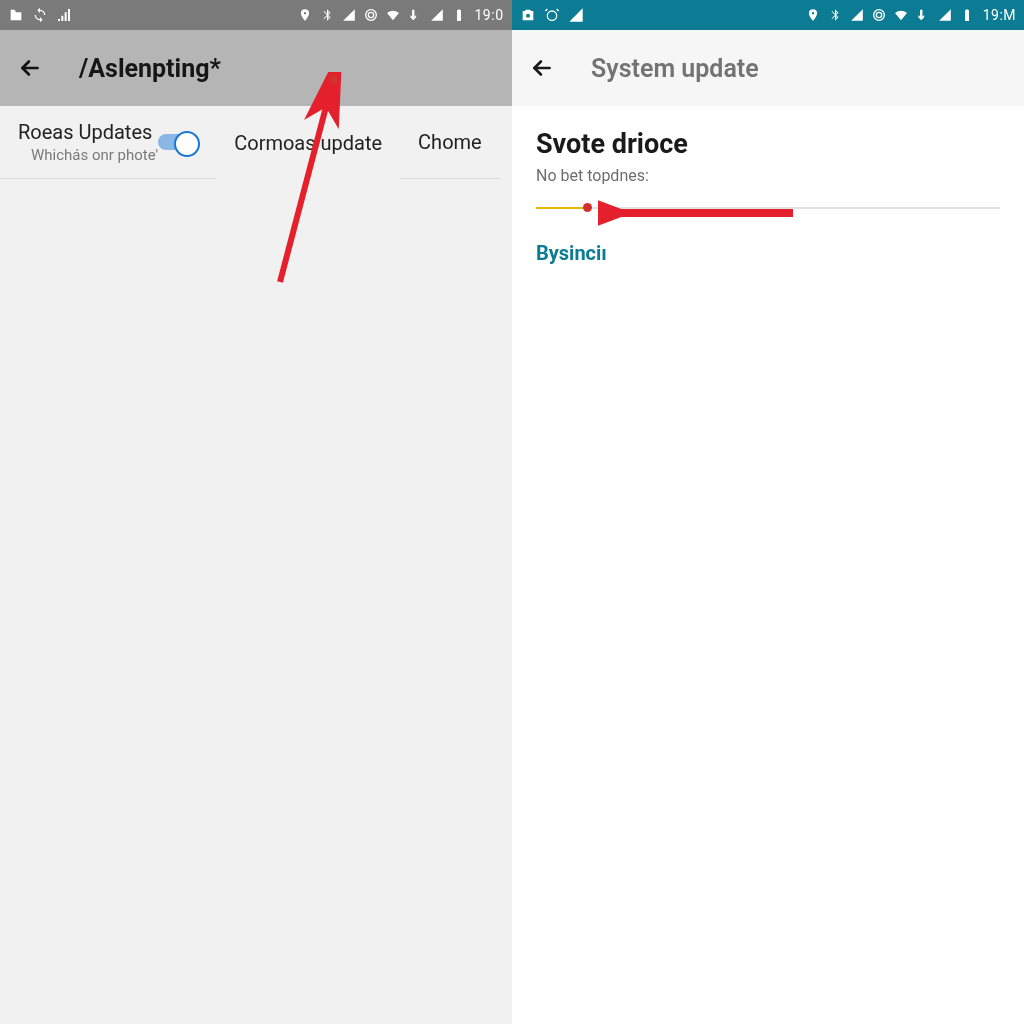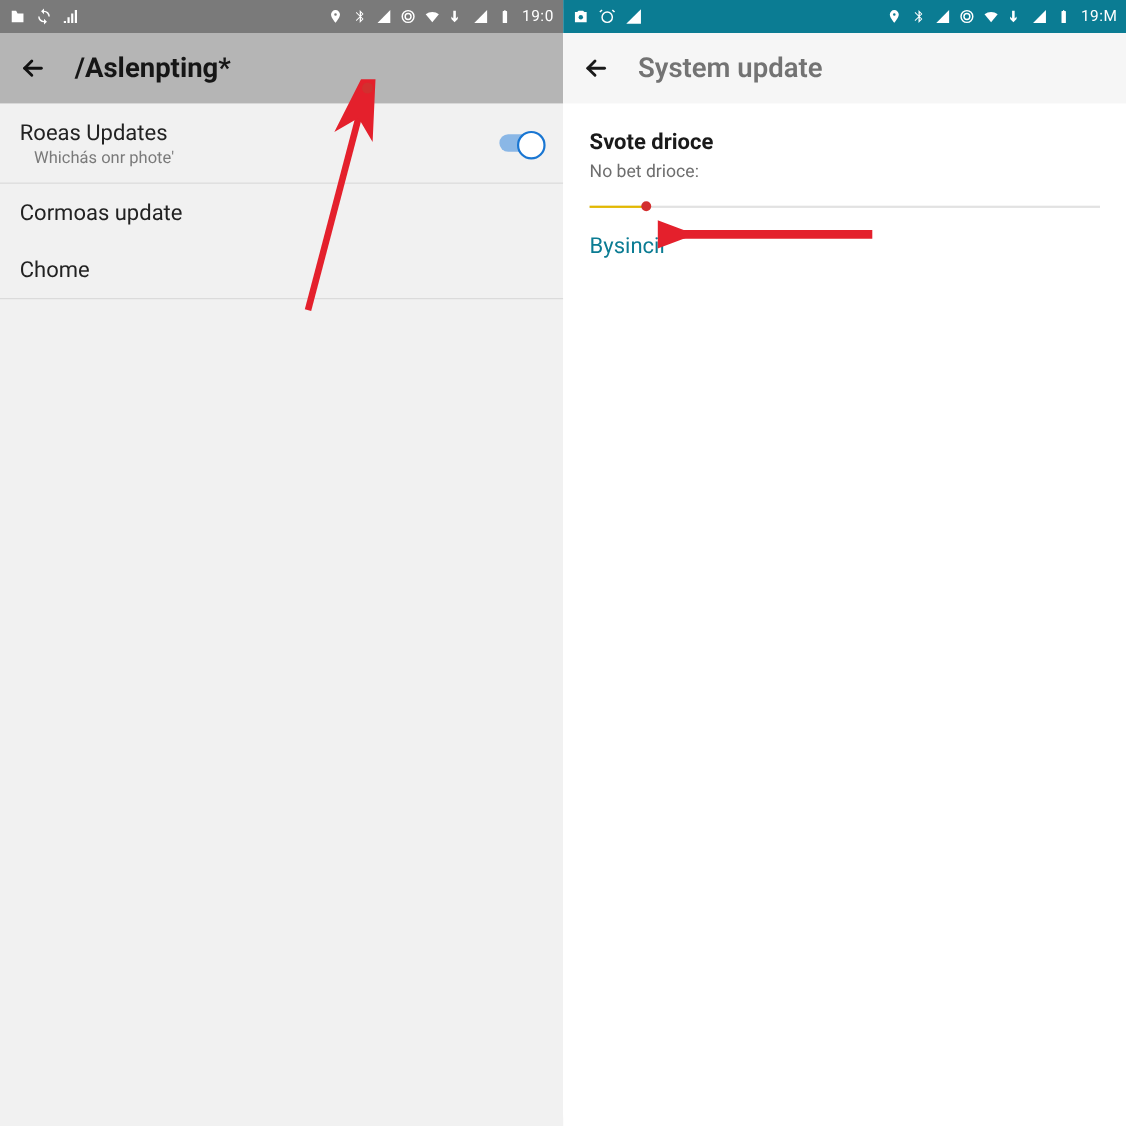--- a/index.html
+++ b/index.html
@@ -32,34 +32,34 @@
   }
   .status-left  { background: #7a7a7a; }
   .status-right { background: #0b7c93; }
   .status-bar .left-icons { display: flex; gap: 8px; align-items: center; }
   .status-bar .right-icons { margin-left: auto; display: flex; gap: 6px; align-items: center; }
   .status-bar .ico { width: 16px; height: 16px; display: inline-flex; align-items: center; justify-content: center; }
   .status-bar .clock { font-size: 14px; letter-spacing: 0.5px; margin-left: 2px; }
 
   
   .app-bar {
-    height: 64px;
+    height: 76px;
     display: flex;
     align-items: center;
     padding: 12px 16px;
-    gap: 24px;
+    gap: 35px;
   }
   .app-bar-left  { background: #b5b5b5; }
   .app-bar-right { background: #f6f6f6; }
   .back-btn { width: 28px; height: 28px; display: inline-flex; align-items: center; justify-content: center; cursor: pointer; }
   .app-title-left  { font-size: 25px; font-weight: 700; color: #161616; }
   .app-title-right { font-size: 25px; font-weight: 600; color: #737373; }
 
   
-  .list { display: flex; flex-direction: column; }
+  .list { display: flex; flex-direction: row; }
   .row {
     padding: 14px 18px;
     border-bottom: 1px solid #d9d9d9;
     display: flex;
     align-items: center;
   }
   .row .texts { display: flex; flex-direction: column; }
   .row .primary   { font-size: 20px; color: #222; }
   .row .secondary { font-size: 15px; color: #7a7a7a; margin-top: 2px; margin-left: 13px; }
   .row .spacer { flex: 1; }
@@ -74,45 +74,46 @@
     position: absolute;
     right: -2px; top: -3px;
     width: 22px; height: 22px;
     border-radius: 50%;
     background: #ffffff;
     border: 2px solid #1976d2;
   }
 
   
   .content-right { padding: 22px 24px; }
-  .section-title { font-size: 20px; font-weight: 700; color: #1a1a1a; }
+  .section-title { font-size: 27px; font-weight: 700; color: #1a1a1a; }
   .section-sub   { font-size: 16px; color: #6e6e6e; margin-top: 6px; }
   .progress-line {
     position: relative;
     height: 2px;
     background: #e2e2e2;
     margin-top: 22px;
     width: 100%;
   }
   .progress-fill {
     position: absolute; left: 0; top: 0;
     height: 2px; width: 11%;
     background: #e3b800;
   }
   .progress-dot {
     position: absolute; top: -4px; left: calc(11% - 4px);
     width: 9px; height: 9px; border-radius: 50%;
     background: #d32f2f;
   }
   .link-action {
     display: inline-block;
-    margin-top: 22px;
+    margin-top: 32px;
     font-size: 20px;
     color: #0b7c93;
     cursor: pointer;
+    font-weight: bold;
   }
 
   
   .arrow { position: absolute; pointer-events: none; }
   .arrow-left  { left: 270px; top: 72px;  width: 80px;  height: 220px; }
   .arrow-right { left: 86px;  top: 188px; width: 200px; height: 50px;  } 
 </style>
 </head>
 <body>
 
@@ -297,21 +298,21 @@
       <svg viewBox="0 0 24 24" width="26" height="26" fill="none" stroke="#1a1a1a" stroke-width="2.4" stroke-linecap="round" stroke-linejoin="round">
           <path d="M19 12H5"></path>
           <path d="M11 18l-6-6 6-6"></path>
         </svg>
     </span>
     <span class="app-title-right">System update</span>
   </div>
 
   <div class="content-right">
     <div class="section-title">Svote drioce</div>
-    <div class="section-sub">No bet drioce:</div>
+    <div class="section-sub">No bet topdnes:</div>
 
     <div class="progress-line">
       <div class="progress-fill"></div>
       <div class="progress-dot"></div>
     </div>
 
     <a class="link-action">Bysinciı</a>
   </div>
 
   <svg class="arrow arrow-right" viewBox="0 0 200 50">

